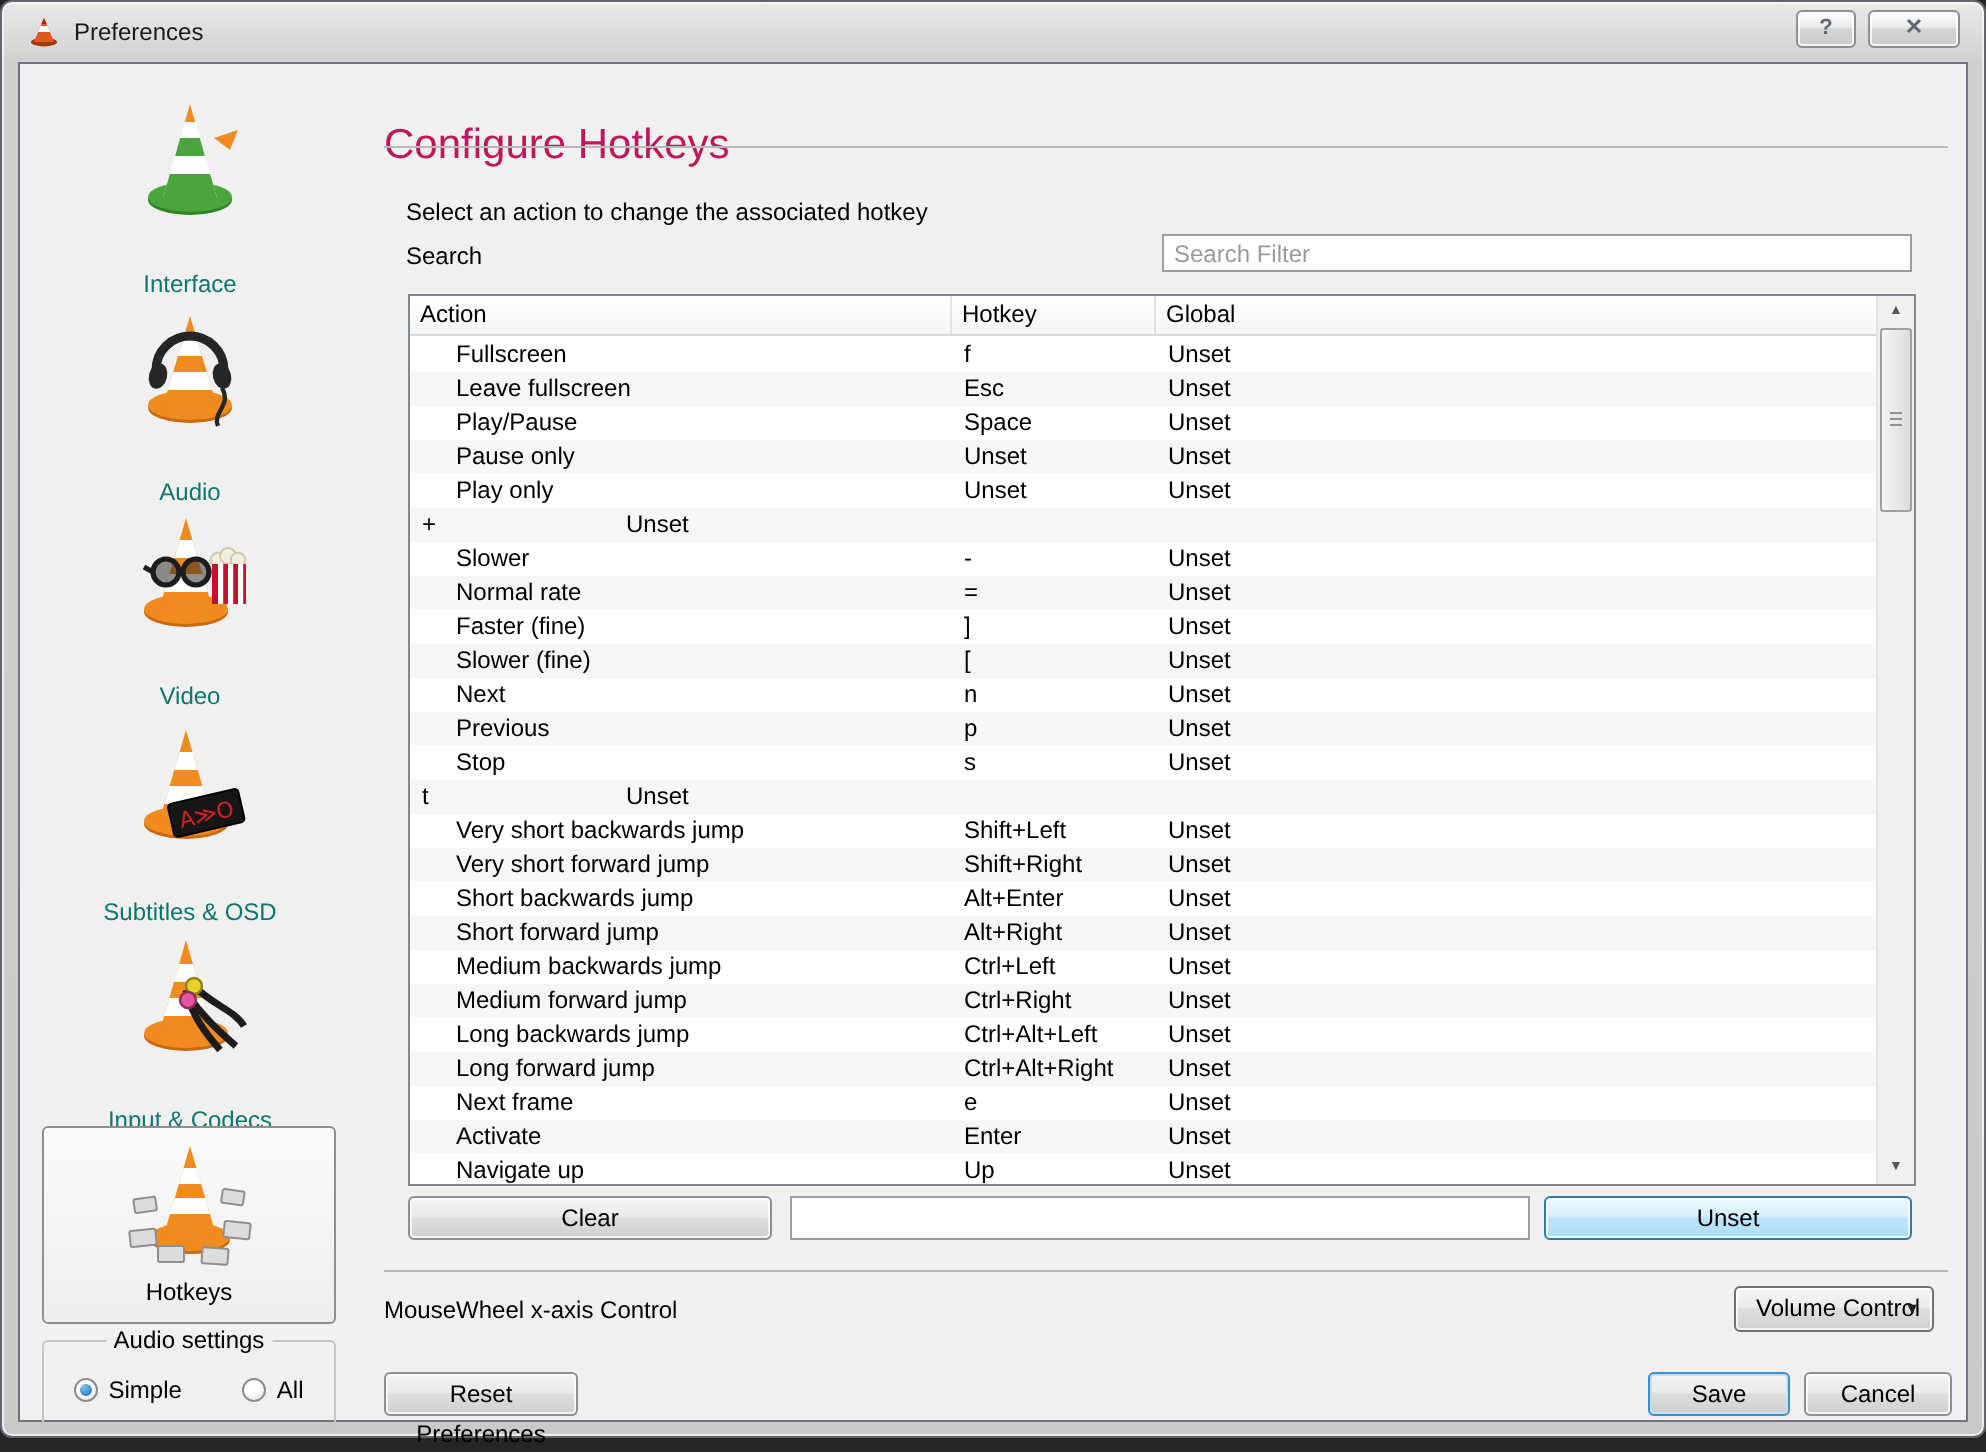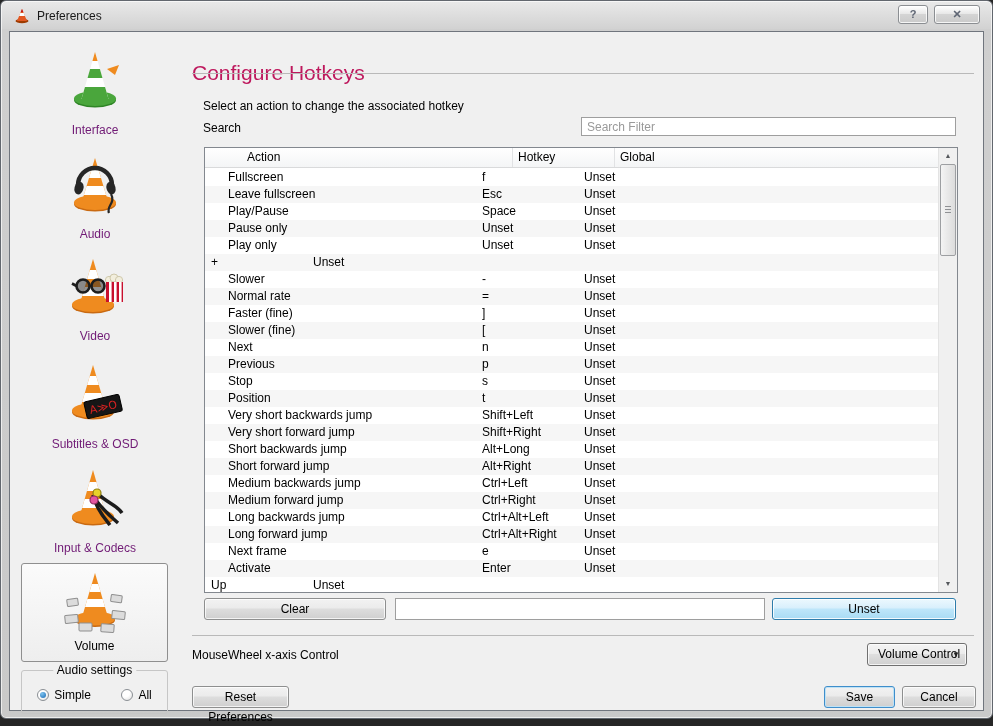--- a/index.html
+++ b/index.html
@@ -19,21 +19,21 @@
     background:linear-gradient(#ffffff,#e8e8e8 45%,#d4d4d4 50%,#cacaca); box-shadow:inset 0 0 0 1px rgba(255,255,255,.8); cursor:default; }
   .help-btn { right:64px; width:30px; }
   .close-btn { right:12px; width:46px; }
 
   .client { position:absolute; left:8px; right:8px; top:30px; bottom:7px;
     background:#f0f0f0; border:1px solid #70757d; }
 
   
   .side-item { position:absolute; left:10px; width:150px; text-align:center; cursor:pointer; }
   .side-item .icn { display:block; margin:0 auto; }
-  .side-item .lbl { display:block; margin-top:12px; color:#701a75; }
+  .side-item .lbl { display:block; margin-top:24px; color:#0f766e; }
   .side-item-selected { position:absolute; left:11px; top:531px; width:147px; height:99px;
     border:1px solid #8f8f8f; border-radius:3px; background:linear-gradient(#fbfbfb,#eeeeee);
     text-align:center; padding-top:5px; cursor:pointer; }
   .side-item-selected .lbl { display:block; margin-top:3px; }
 
   .groupbox { position:absolute; left:11px; top:638px; width:147px; height:44px;
     border:1px solid #c6c6c6; border-radius:3px; }
   .groupbox .legend { position:absolute; top:-8px; left:50%; transform:translateX(-50%);
     background:#f0f0f0; padding:0 4px; white-space:nowrap; }
   .radio-row { position:absolute; left:0; right:0; top:17px; display:flex; justify-content:space-around; align-items:flex-end; }
@@ -51,21 +51,21 @@
   .search-input { position:absolute; left:571px; top:85px; width:375px; height:19px;
     border:1px solid #9e9e9e; background:#fff; padding:0 5px; font:12px "Liberation Sans",sans-serif; }
   .search-input::placeholder { color:#9a9a9a; }
 
   
   .table { position:absolute; left:194px; top:115px; width:754px; height:446px;
     background:#fff; border:1px solid #83888f; overflow:hidden; }
   .thead { position:absolute; left:0; top:0; right:19px; height:20px; display:flex;
     background:linear-gradient(#ffffff,#f4f5f6); border-bottom:1px solid #d9dadb; }
   .th { line-height:19px; padding-left:5px; }
-  .th-action { width:271px; border-right:1px solid #e1e2e4;margin-left:37px; }
+  .th-action { width:271px; border-right:1px solid #e1e2e4; }
   .th-hotkey { width:102px; border-right:1px solid #e1e2e4; }
   .th-global { flex:1; }
   .tbody { position:absolute; left:0; top:21px; right:19px; }
   .trow { display:flex; height:17px; line-height:17px; background:#fff; cursor:default; }
   .trow.alt { background:#f6f6f6; }
   .cell { overflow:hidden; white-space:nowrap; }
   .cell-action { width:271px; padding-left:23px; }
   .cell-hotkey { width:102px; padding-left:6px; }
   .cell-global { flex:1; padding-left:6px; }
 
@@ -272,21 +272,21 @@
         </g>
         <g fill="#dcdcdc" stroke="#8f8f8f" stroke-width="1">
           <rect x="4" y="30" width="11" height="7" rx="1" transform="rotate(-8 9 33)"></rect>
           <rect x="48" y="26" width="11" height="7" rx="1" transform="rotate(8 53 29)"></rect>
           <rect x="2" y="46" width="13" height="8" rx="1" transform="rotate(-6 8 50)"></rect>
           <rect x="49" y="42" width="13" height="8" rx="1" transform="rotate(6 55 46)"></rect>
           <rect x="16" y="54" width="13" height="8" rx="1"></rect>
           <rect x="38" y="55" width="13" height="8" rx="1" transform="rotate(4 44 59)"></rect>
         </g>
       </svg>
-      <span class="lbl">Volume</span>
+      <span class="lbl">Hotkeys</span>
     </div>
 
     <div class="groupbox">
       <span class="legend">Audio settings</span>
       <div class="radio-row">
         <span class="radio">
           <span class="radio-circle on"></span>
           <span>Simple</span>
         </span>
         <span class="radio">
@@ -367,37 +367,36 @@
             <div class="cell cell-action">Previous</div>
             <div class="cell cell-hotkey">p</div>
             <div class="cell cell-global">Unset</div>
           </div>
           <div class="trow">
             <div class="cell cell-action">Stop</div>
             <div class="cell cell-hotkey">s</div>
             <div class="cell cell-global">Unset</div>
           </div>
           <div class="trow alt">
-            <div class="cell cell-action">Position</div>
             <div class="cell cell-hotkey">t</div>
             <div class="cell cell-global">Unset</div>
           </div>
           <div class="trow">
             <div class="cell cell-action">Very short backwards jump</div>
             <div class="cell cell-hotkey">Shift+Left</div>
             <div class="cell cell-global">Unset</div>
           </div>
           <div class="trow alt">
             <div class="cell cell-action">Very short forward jump</div>
             <div class="cell cell-hotkey">Shift+Right</div>
             <div class="cell cell-global">Unset</div>
           </div>
           <div class="trow">
             <div class="cell cell-action">Short backwards jump</div>
-            <div class="cell cell-hotkey">Alt+Long</div>
+            <div class="cell cell-hotkey">Alt+Enter</div>
             <div class="cell cell-global">Unset</div>
           </div>
           <div class="trow alt">
             <div class="cell cell-action">Short forward jump</div>
             <div class="cell cell-hotkey">Alt+Right</div>
             <div class="cell cell-global">Unset</div>
           </div>
           <div class="trow">
             <div class="cell cell-action">Medium backwards jump</div>
             <div class="cell cell-hotkey">Ctrl+Left</div>
@@ -422,20 +421,21 @@
             <div class="cell cell-action">Next frame</div>
             <div class="cell cell-hotkey">e</div>
             <div class="cell cell-global">Unset</div>
           </div>
           <div class="trow alt">
             <div class="cell cell-action">Activate</div>
             <div class="cell cell-hotkey">Enter</div>
             <div class="cell cell-global">Unset</div>
           </div>
           <div class="trow">
+            <div class="cell cell-action">Navigate up</div>
             <div class="cell cell-hotkey">Up</div>
             <div class="cell cell-global">Unset</div>
           </div>
         </div>
       <div class="vscroll">
         <div class="scroll-btn scroll-up">
           <span>▲</span>
         </div>
         <div class="scroll-thumb">
           <div class="thumb-grip"></div>

